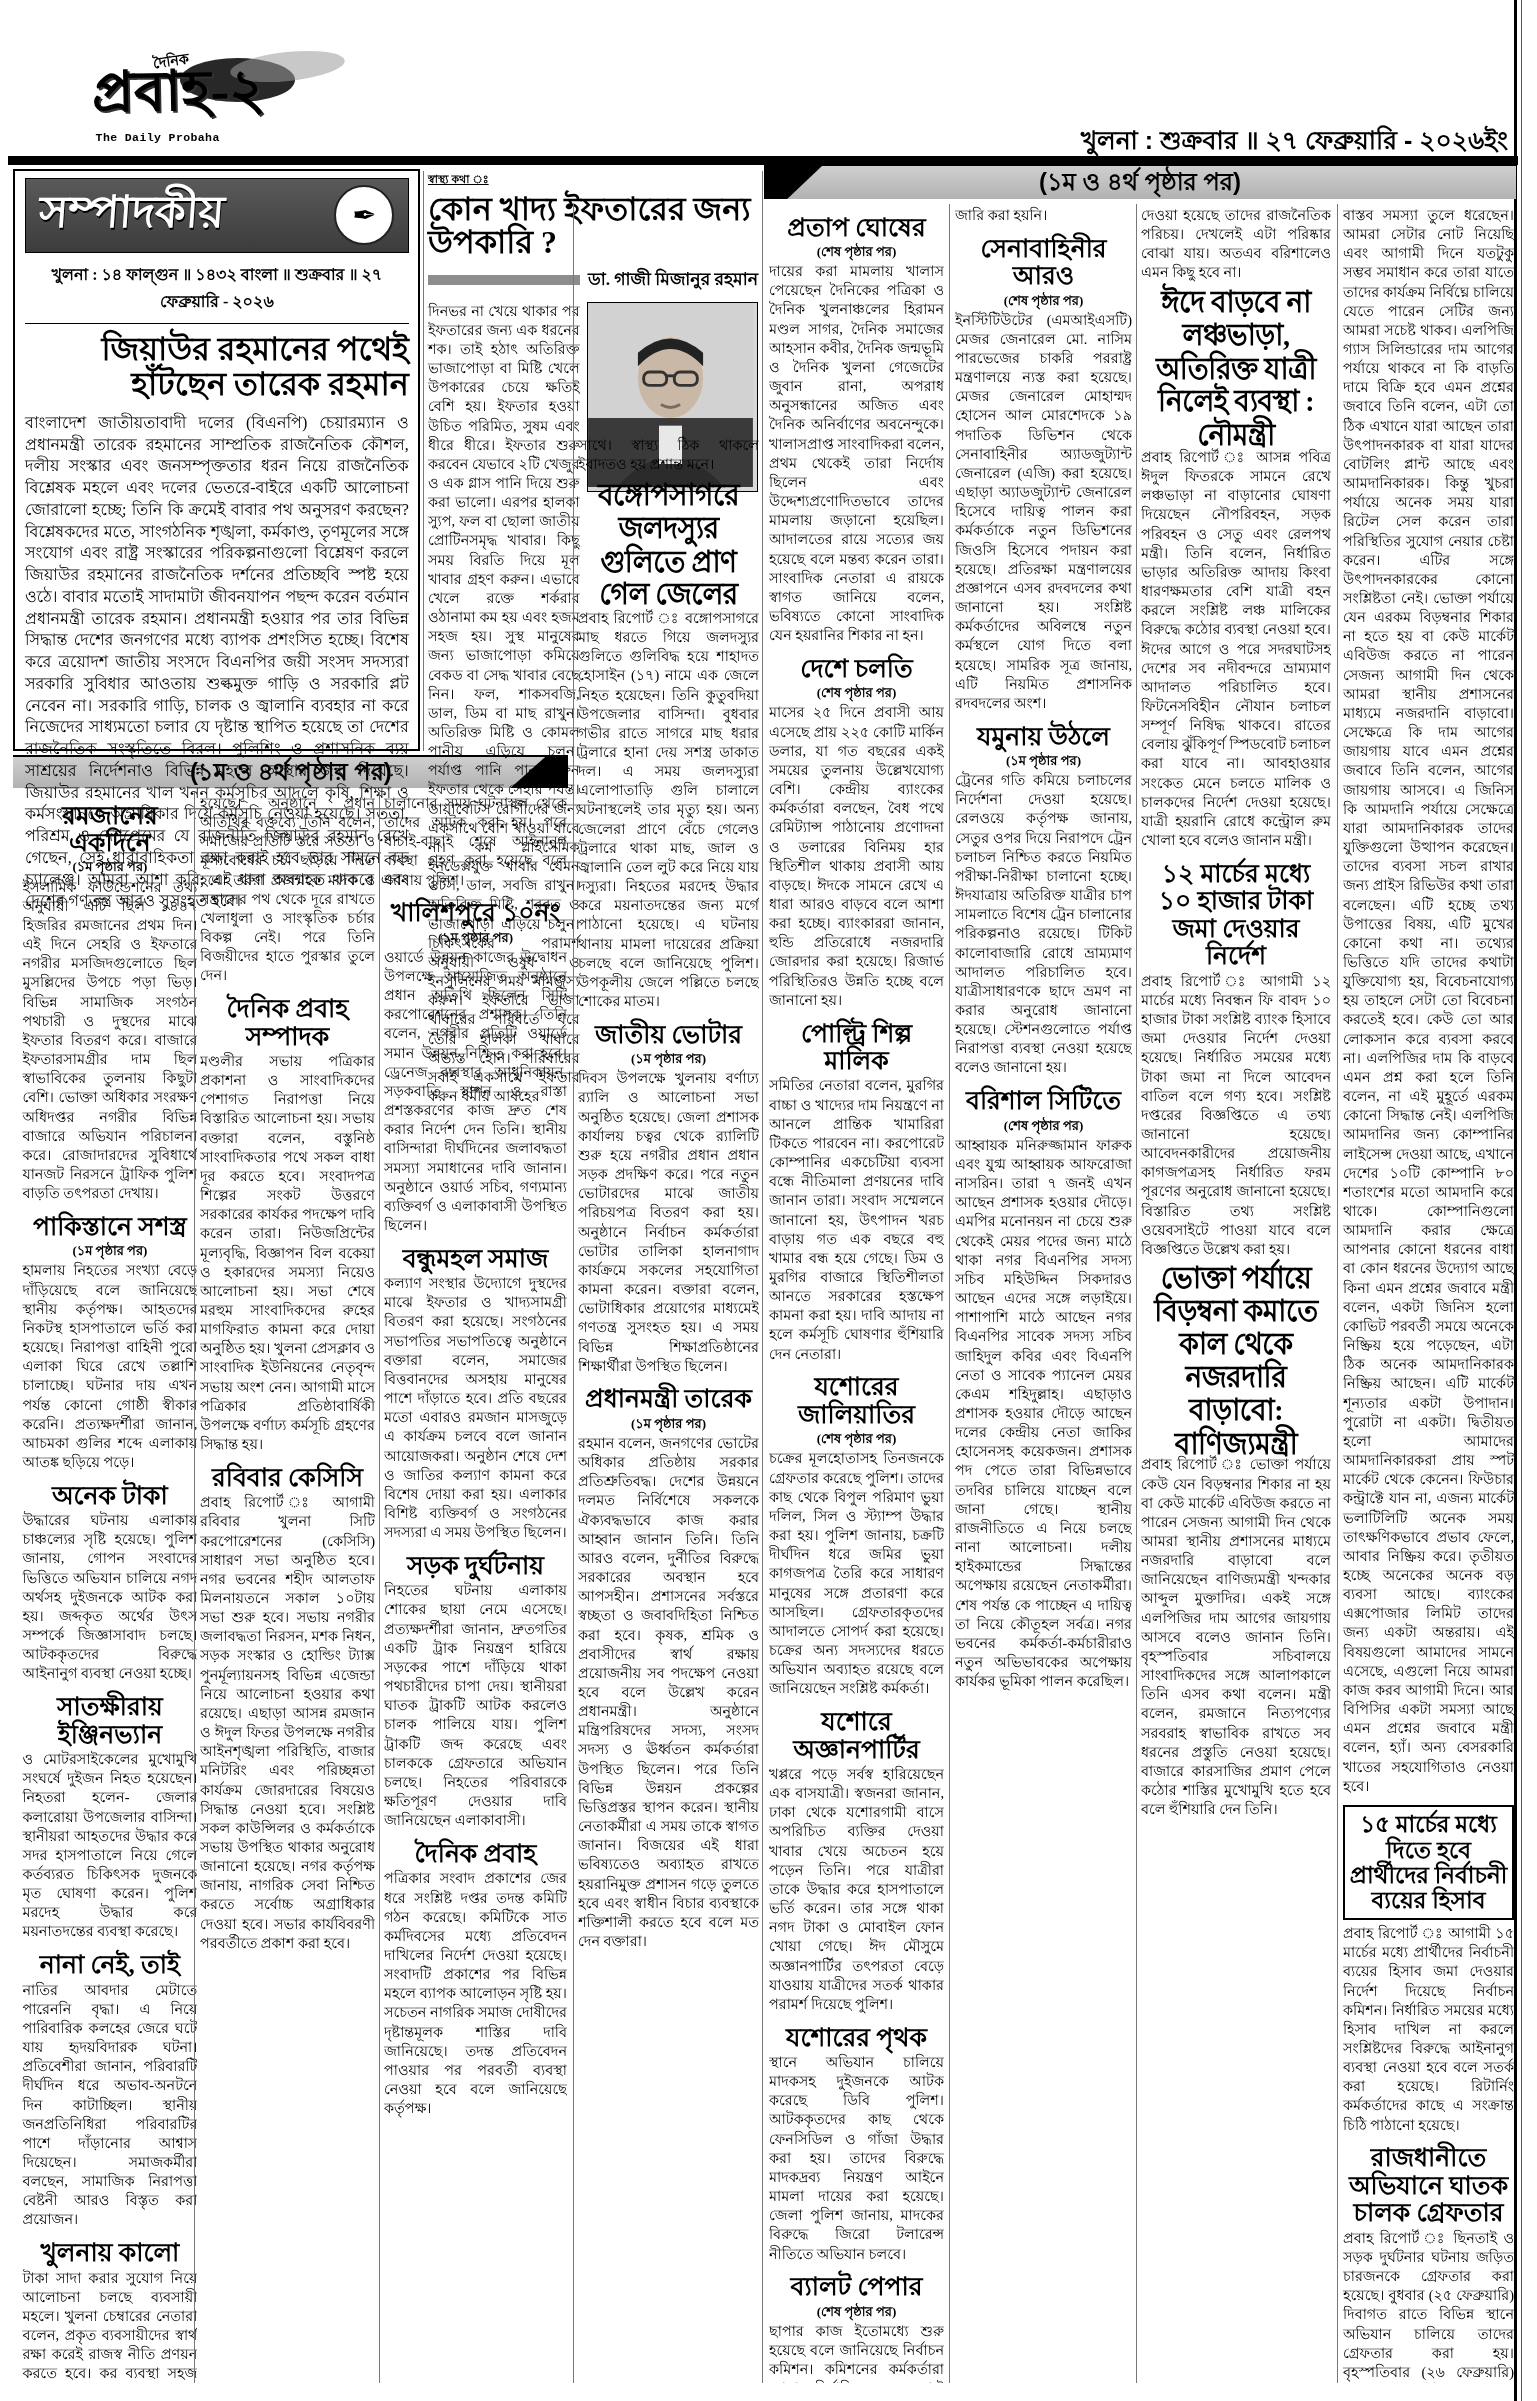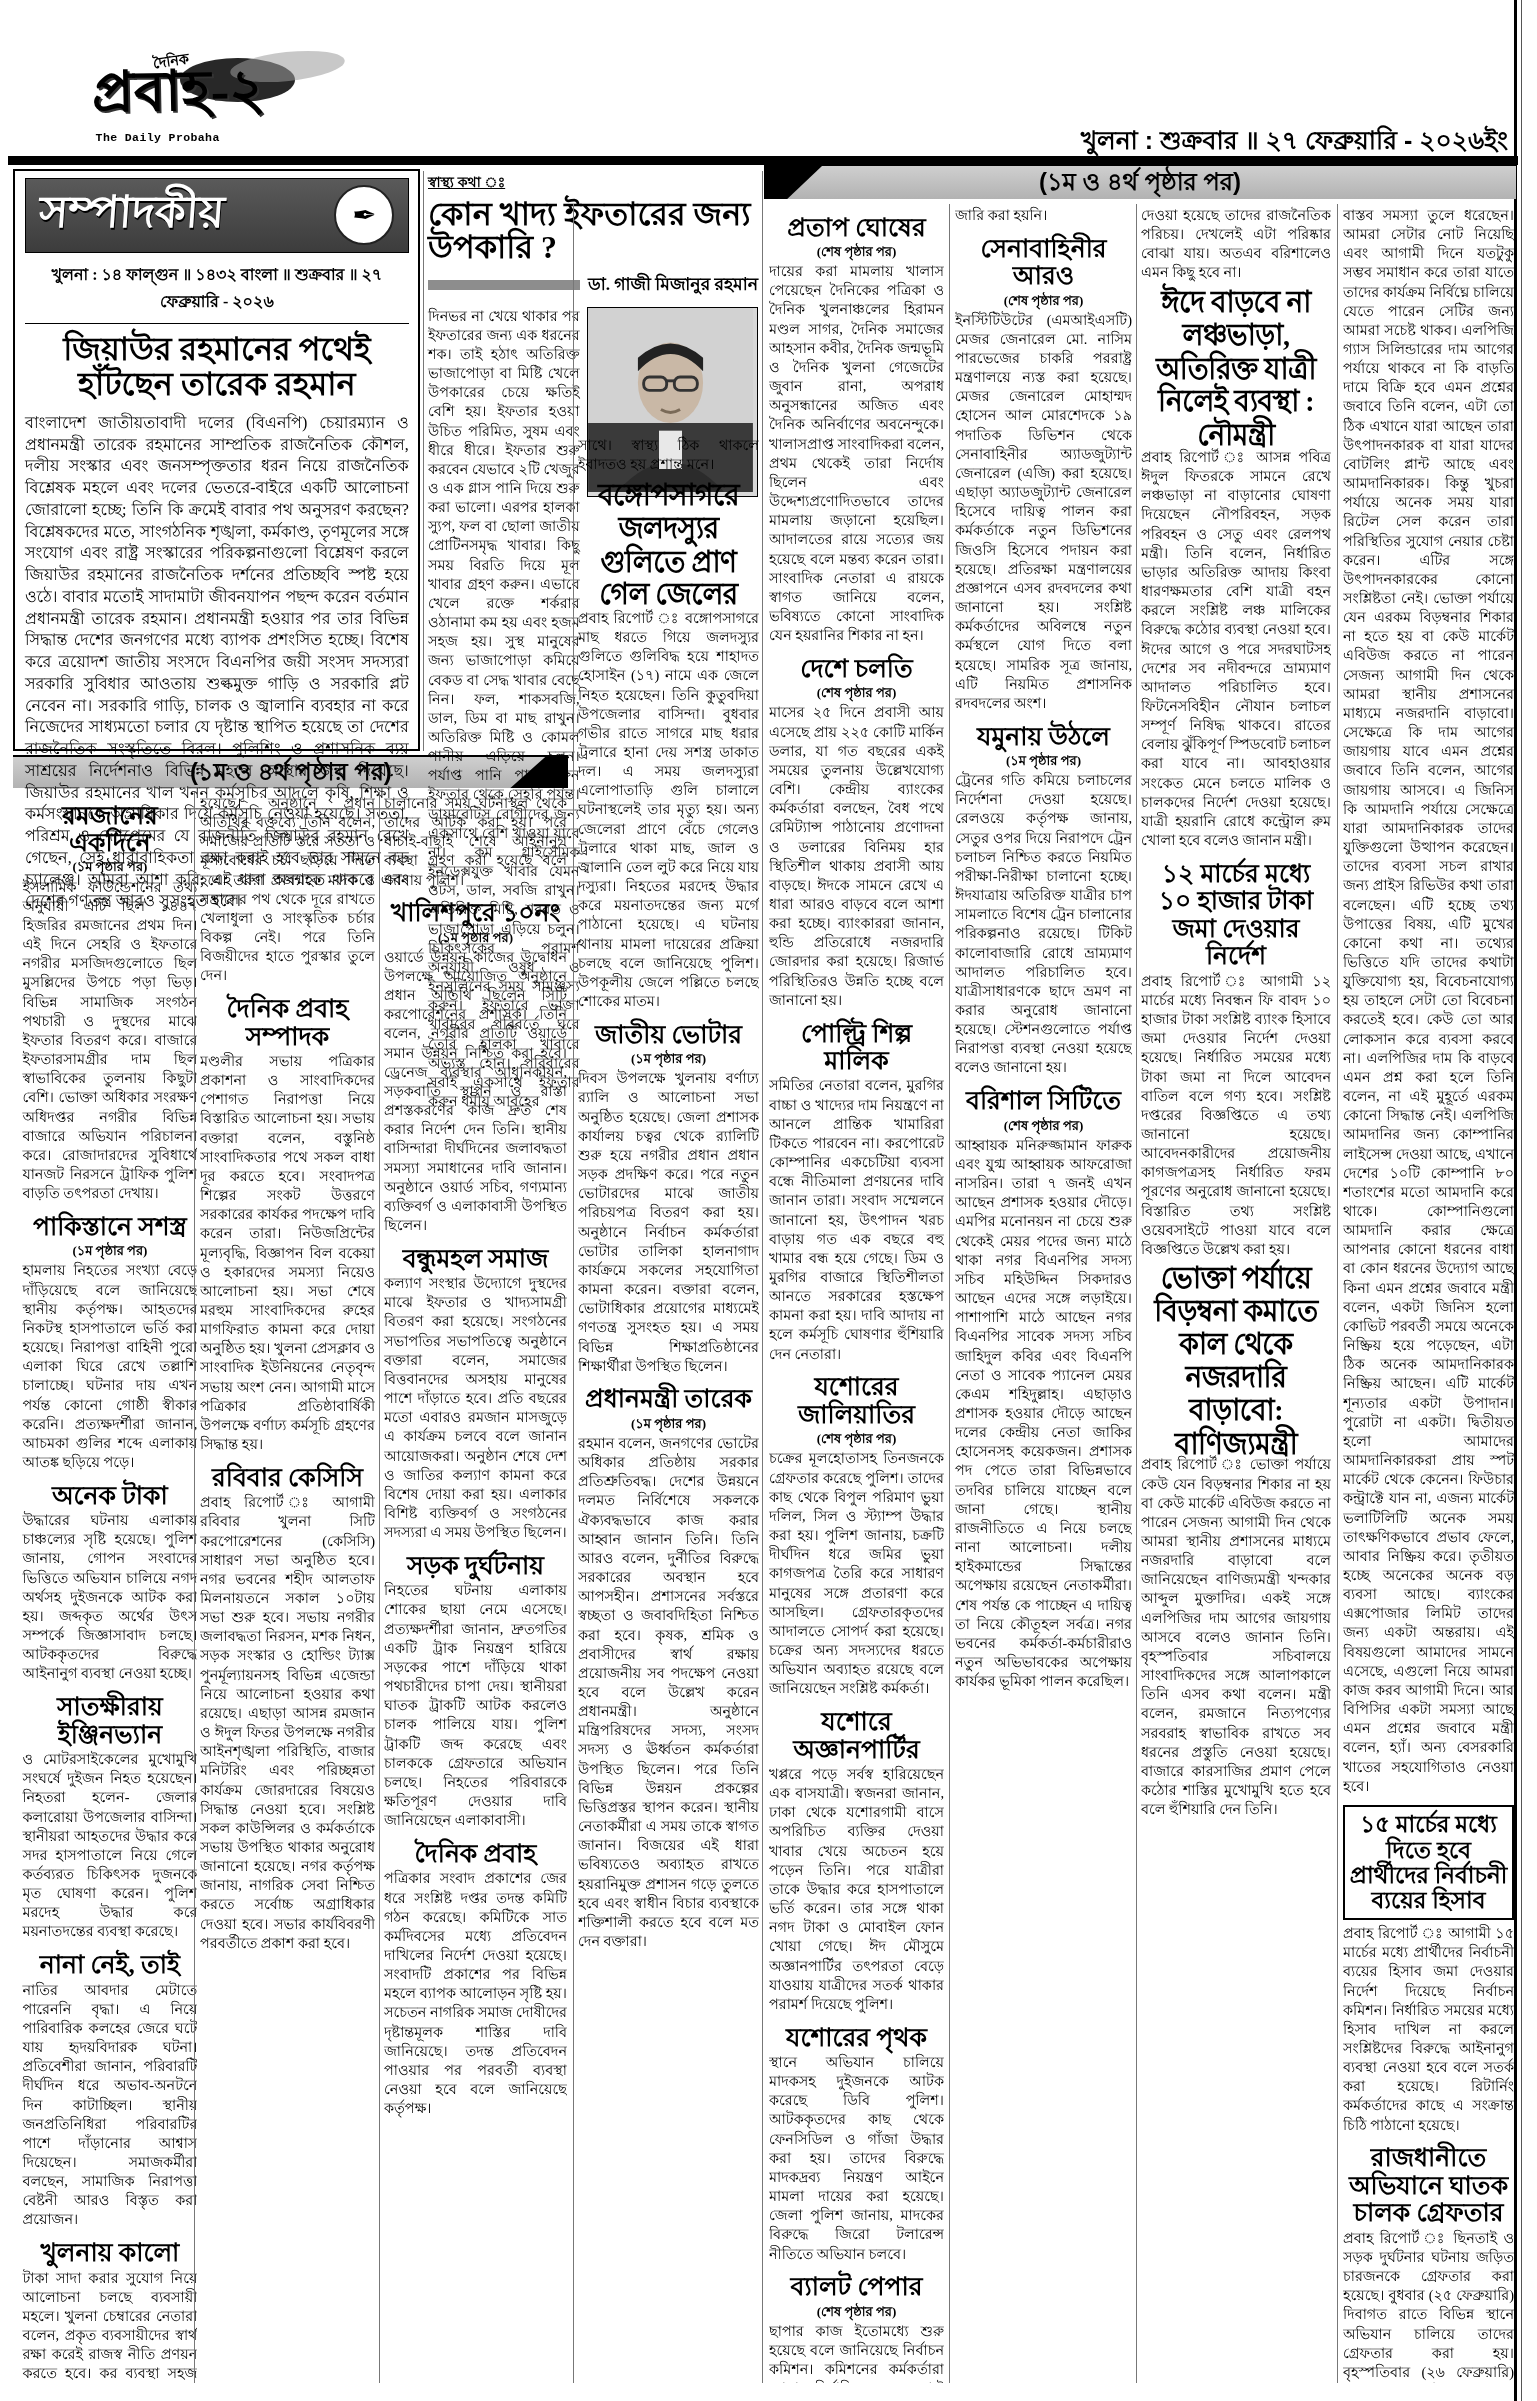--- a/index.html
+++ b/index.html
@@ -38,25 +38,25 @@
              background:#fff;box-sizing:border-box;padding:6.7px 9.6px;}
   #ed-band{position:relative;height:75px;background:linear-gradient(#5a5a5a,#3c3c3c);
            border:1.9px solid #000;display:flex;align-items:center;justify-content:space-between;
            padding:0 13.4px;box-sizing:border-box;}
   #ed-title{color:#fff;font-size:44px;font-weight:900;transform:skewX(-4deg);
             text-shadow:1px 1.9px 0 #000;}
   #pen-circle{width:56px;height:56px;border-radius:50%;background:#fff;border:2.9px solid #222;
               display:flex;align-items:center;justify-content:center;font-size:29px;}
   #ed-date{text-align:center;font-weight:bold;font-size:16px;margin-top:9.6px;
            border-bottom:1px solid #000;padding-bottom:6.7px;}
-  #ed-headline{text-align:center;font-weight:900;font-size:32px;line-height:1.12;margin-top:7.7px;}
+  #ed-headline{text-align:right;font-weight:900;font-size:32px;line-height:1.12;margin-top:7.7px;}
   #ed-body{font-size:16px;line-height:1.36;text-align:justify;margin-top:8.6px;}
   
   #health{left:428px;top:171px;width:330px;height:580px;}
-  #h-kicker{font-weight:bold;font-size:14px;text-decoration:underline;
+  #h-kicker{font-weight:bold;font-size:11px;text-decoration:underline;
             font-family:"Liberation Sans",sans-serif;}
   #h-headline{font-weight:900;font-size:32px;line-height:1.05;margin-top:2.9px;}
   #h-bylinerow{display:flex;align-items:center;margin-top:5.8px;}
   #h-rule{flex:1;height:10.6px;background:#8d8d8d;margin-right:7.7px;}
   #h-byline{font-weight:bold;font-size:17.3px;white-space:nowrap;}
   #h-cols{display:flex;margin-top:7.7px;}
   #h-left{width:152px;font-size:14.4px;line-height:1.33;text-align:justify;}
   #h-photo{width:169px;height:188px;border:1.9px solid #000;margin-left:7.7px;background:#d8d8d8;}
   
   .ncol{position:absolute;overflow:hidden;font-size:14.4px;line-height:1.33;}

